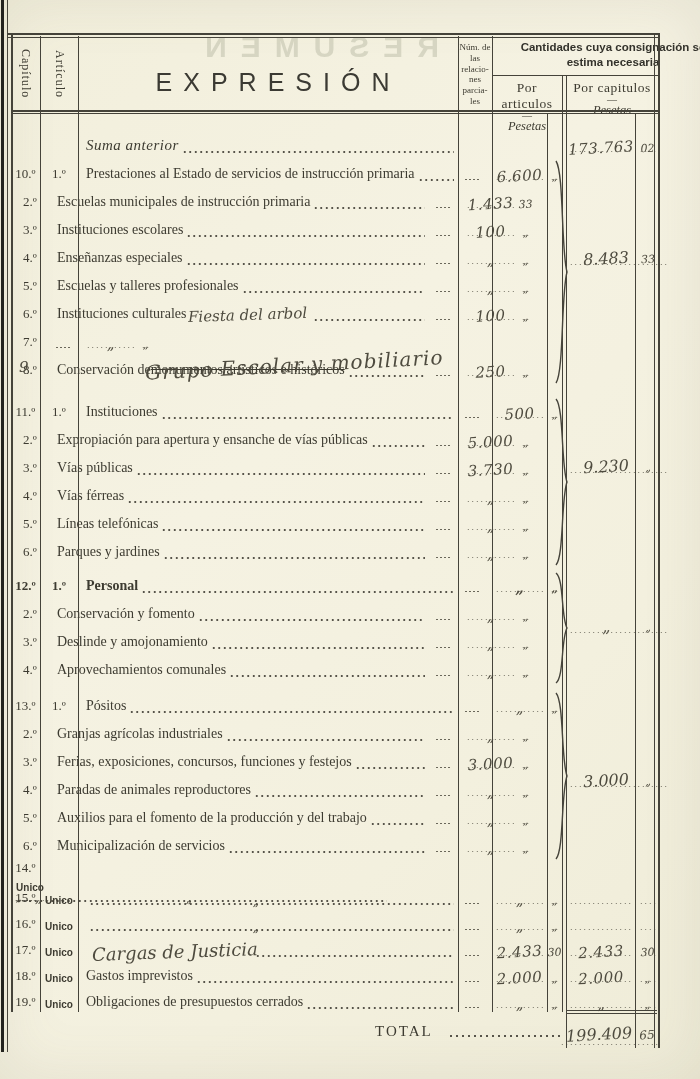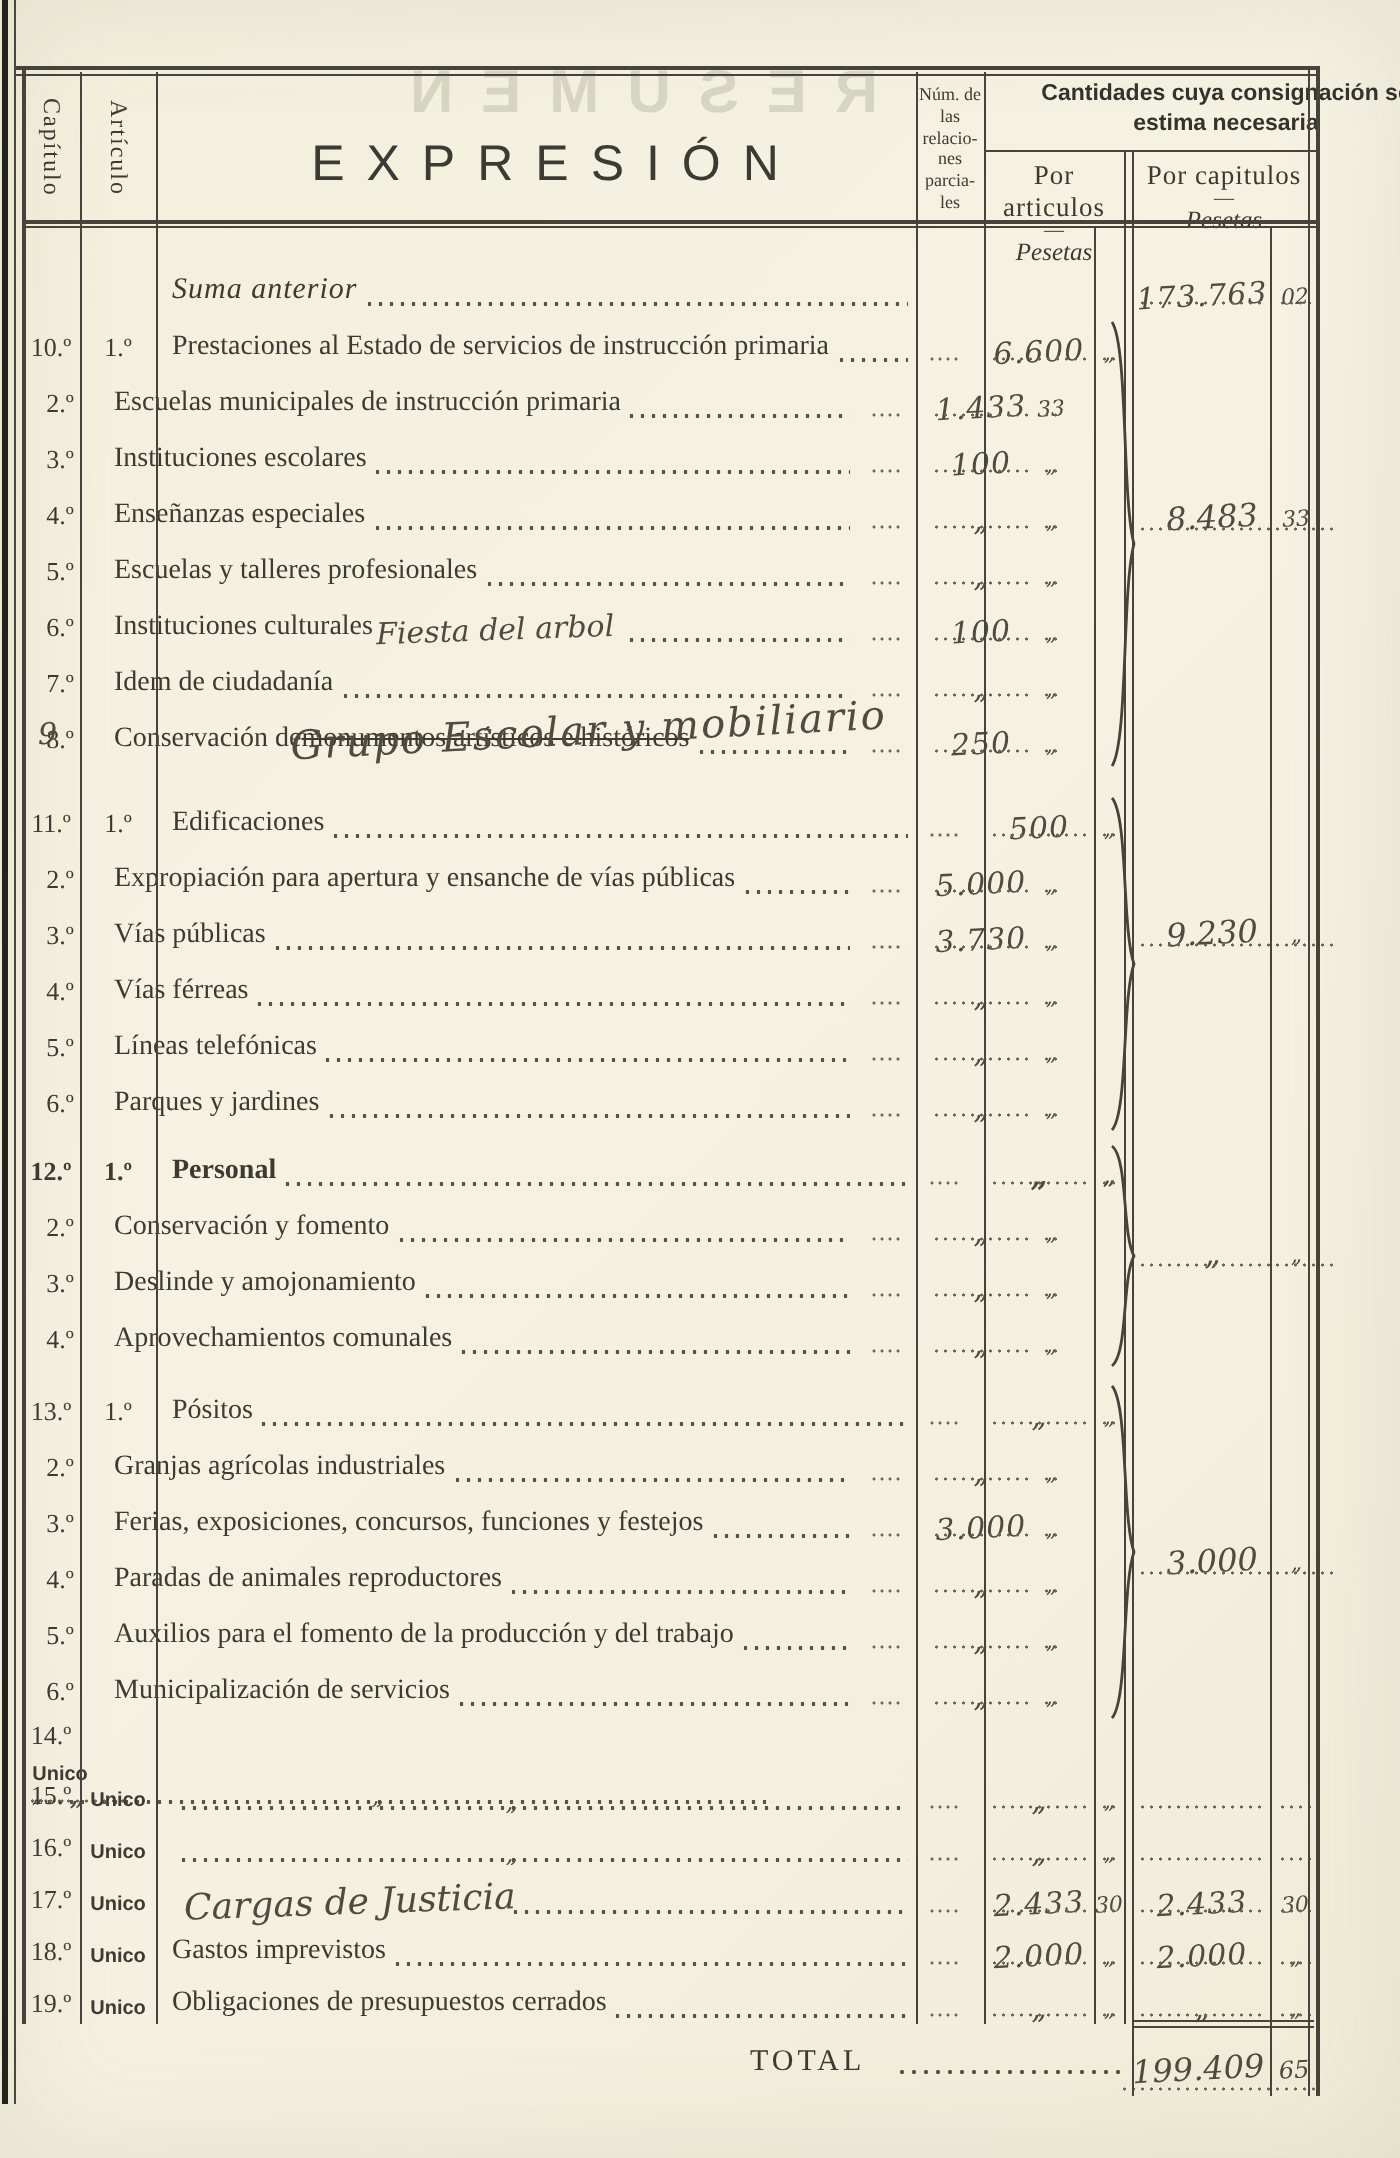--- a/index.html
+++ b/index.html
@@ -320,27 +320,20 @@
     <div class="c-ccents">
       
     </div>
   </div>
       <div class="row">
 
     <div class="c-art">
       <span>7.º</span>
 
     </div>
-    <div class="c-expr">
-      <span class="printed">Idem de ciudadanía</span>
-
-      <span class="dotfill"></span>
-      <span class="hand center-ditto"></span>
-
-    </div>
     <div class="c-num">
           <span class="numdash"></span>
         </div>
     <div class="c-aval dotcell">
       <span class="hand val">„</span>
     </div>
     <div class="c-acents dotcell">
       <span class="hand cents">„</span>
     </div>
     <div class="c-gap"></div>
@@ -383,21 +376,21 @@
       
     </div>
   </div>
       <div class="row" style="margin-top: 14px;">
     <div class="c-ch">11.º</div>
     <div class="c-art">
       <span>1.º</span>
 
     </div>
     <div class="c-expr">
-      <span class="printed">Edificaciones</span>
+      <span class="printed">Instituciones</span>
 
       <span class="dotfill"></span>
       <span class="hand center-ditto"></span>
 
     </div>
     <div class="c-num">
           <span class="numdash"></span>
         </div>
     <div class="c-aval dotcell">
       <span class="hand val">500</span>

